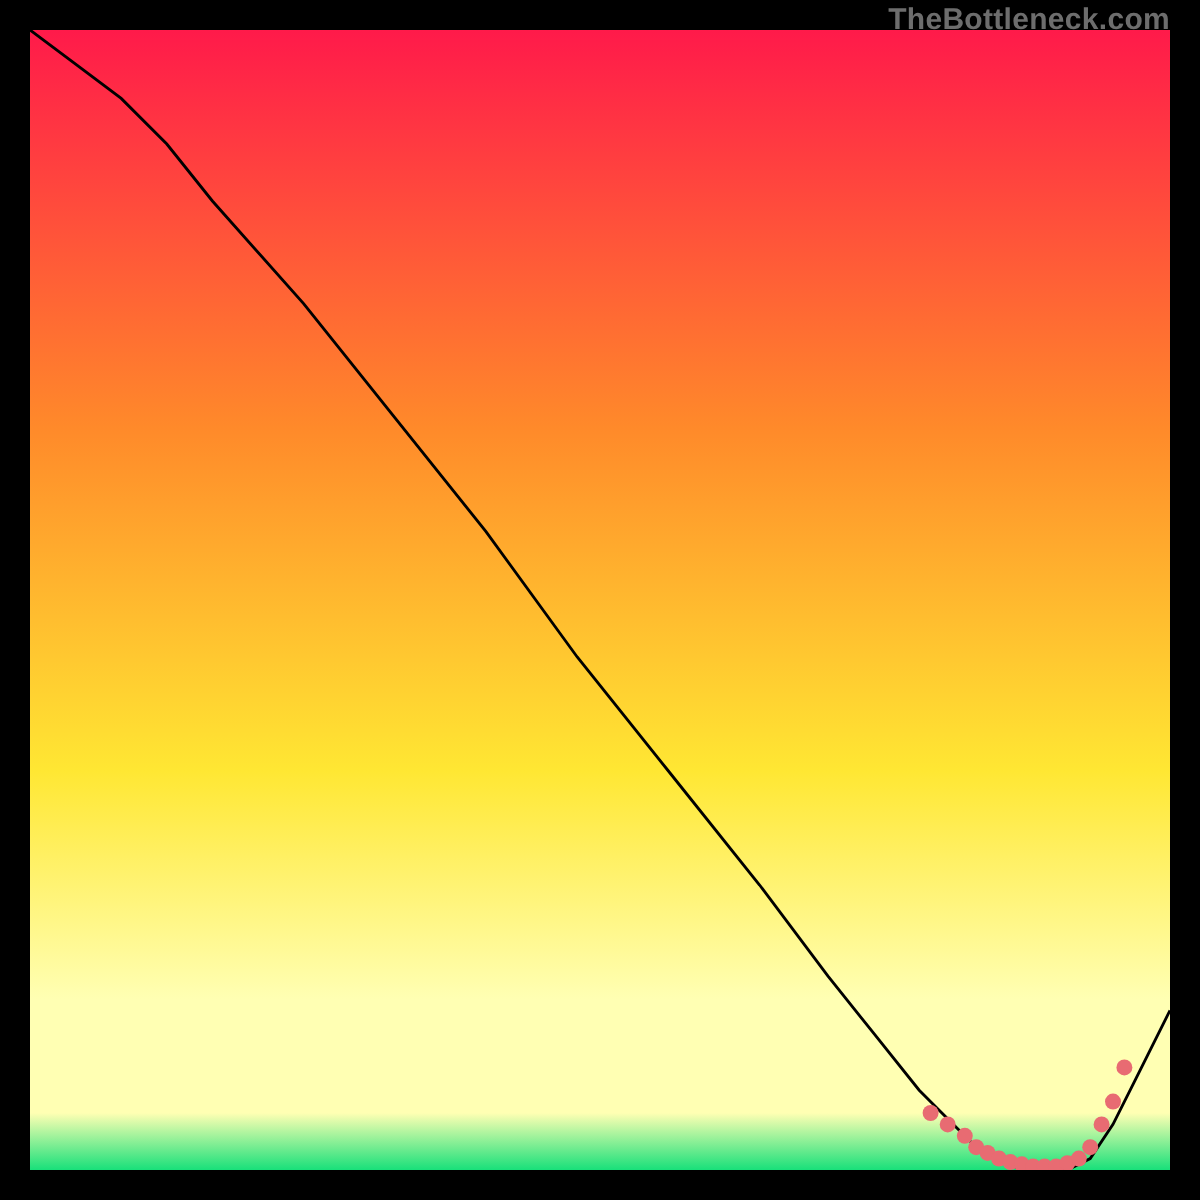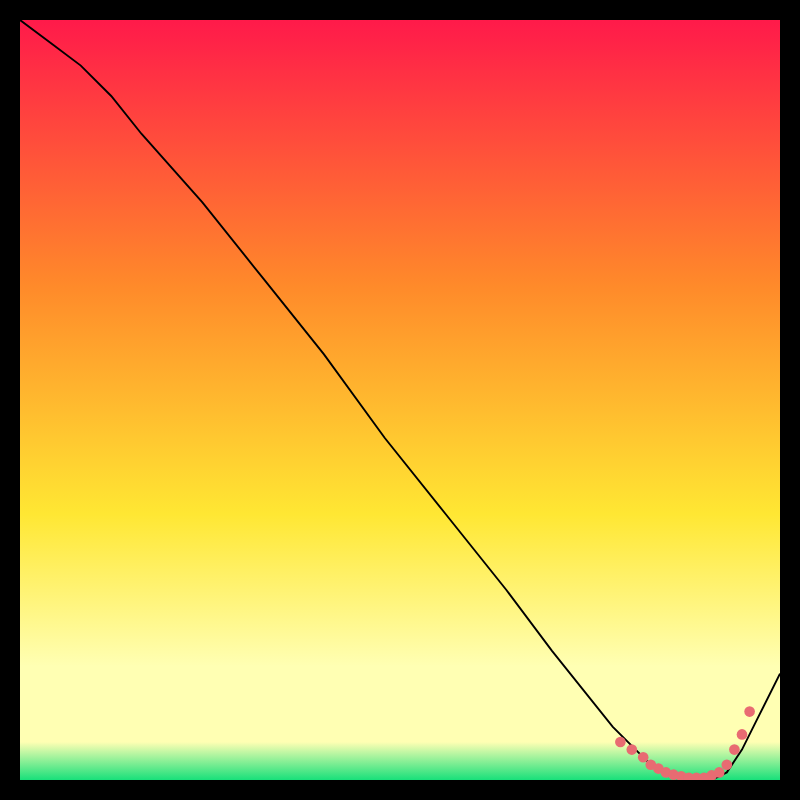--- a/index.html
+++ b/index.html
@@ -31,20 +31,21 @@
     font-weight: 600;
     color: #6d6d6d;
     font-family: Arial, sans-serif;
     letter-spacing: 0.2px;
   }
 </style>
 </head>
 <body>
 
 <div class="wrap">
+  <div class="watermark">TheBottleneck.com</div>
   <svg class="plot" viewBox="0 0 100 100" preserveAspectRatio="none">
     <defs>
       <linearGradient id="bg" x1="0" y1="0" x2="0" y2="1">
         <stop id="g0" offset="0%" stop-color="#ff1a4a"></stop>
         <stop id="g1" offset="35%" stop-color="#ff8a2a"></stop>
         <stop id="g2" offset="65%" stop-color="#ffe733"></stop>
         <stop id="g3" offset="85%" stop-color="#ffffb3"></stop>
         <stop id="g4" offset="95%" stop-color="#ffffb3"></stop>
         <stop id="g5" offset="100%" stop-color="#18e07a"></stop>
       </linearGradient>

